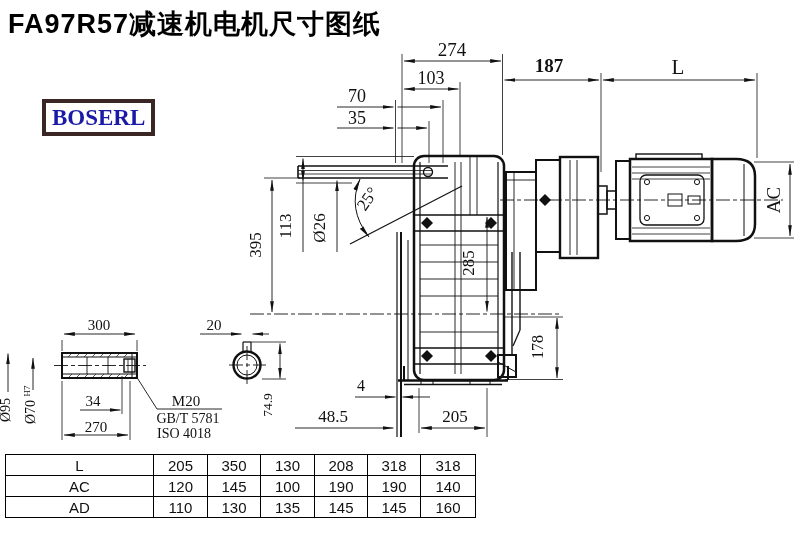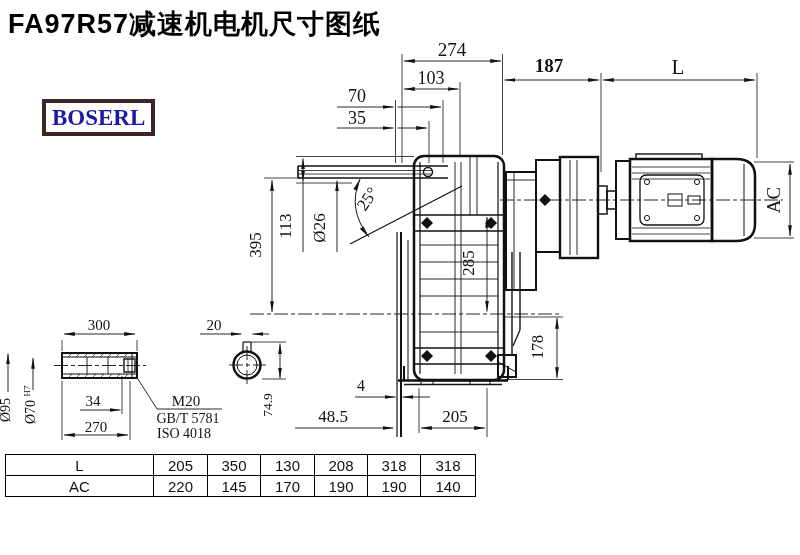--- a/index.html
+++ b/index.html
@@ -255,22 +255,31 @@
       <td>L</td>
       <td>205</td>
       <td>350</td>
       <td>130</td>
       <td>208</td>
       <td>318</td>
       <td>318</td>
     </tr>
     <tr>
       <td>AC</td>
-      <td>220</td>
+      <td>120</td>
       <td>145</td>
-      <td>170</td>
+      <td>100</td>
       <td>190</td>
       <td>190</td>
       <td>140</td>
     </tr>
+    <tr>
+      <td>AD</td>
+      <td>110</td>
+      <td>130</td>
+      <td>135</td>
+      <td>145</td>
+      <td>145</td>
+      <td>160</td>
+    </tr>
   </tbody>
     </table>
 </div>
 
 </body></html>

